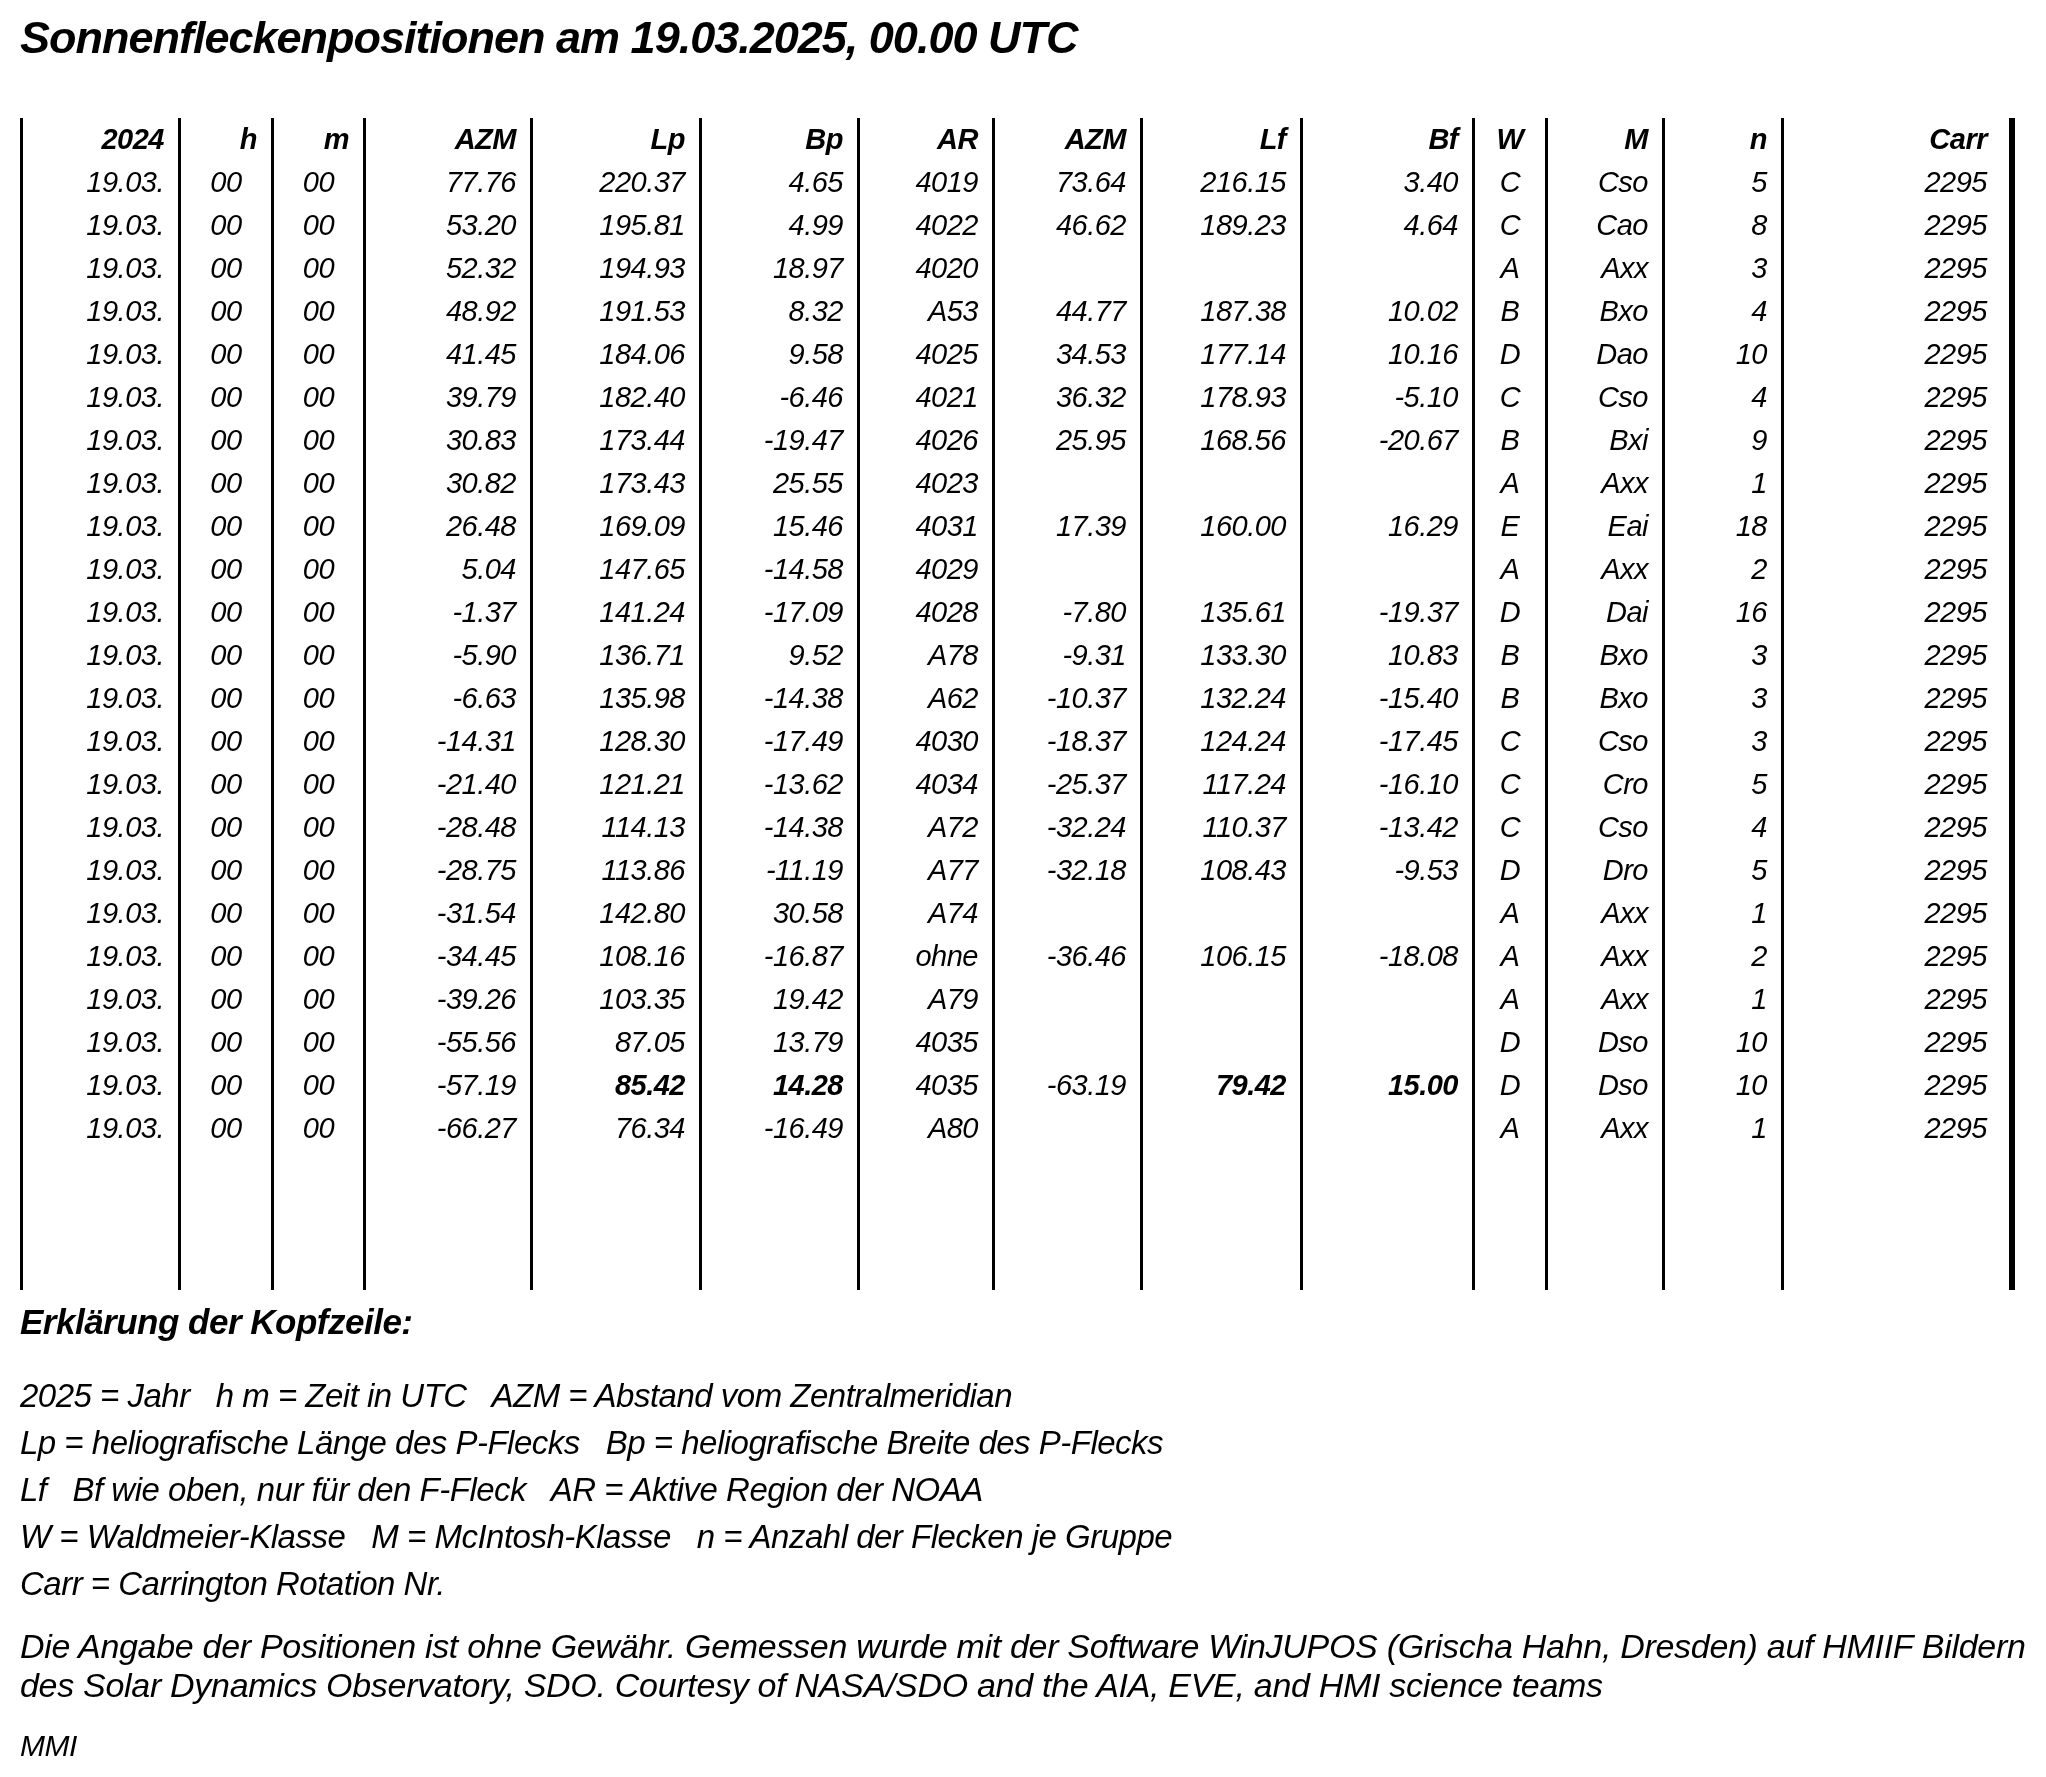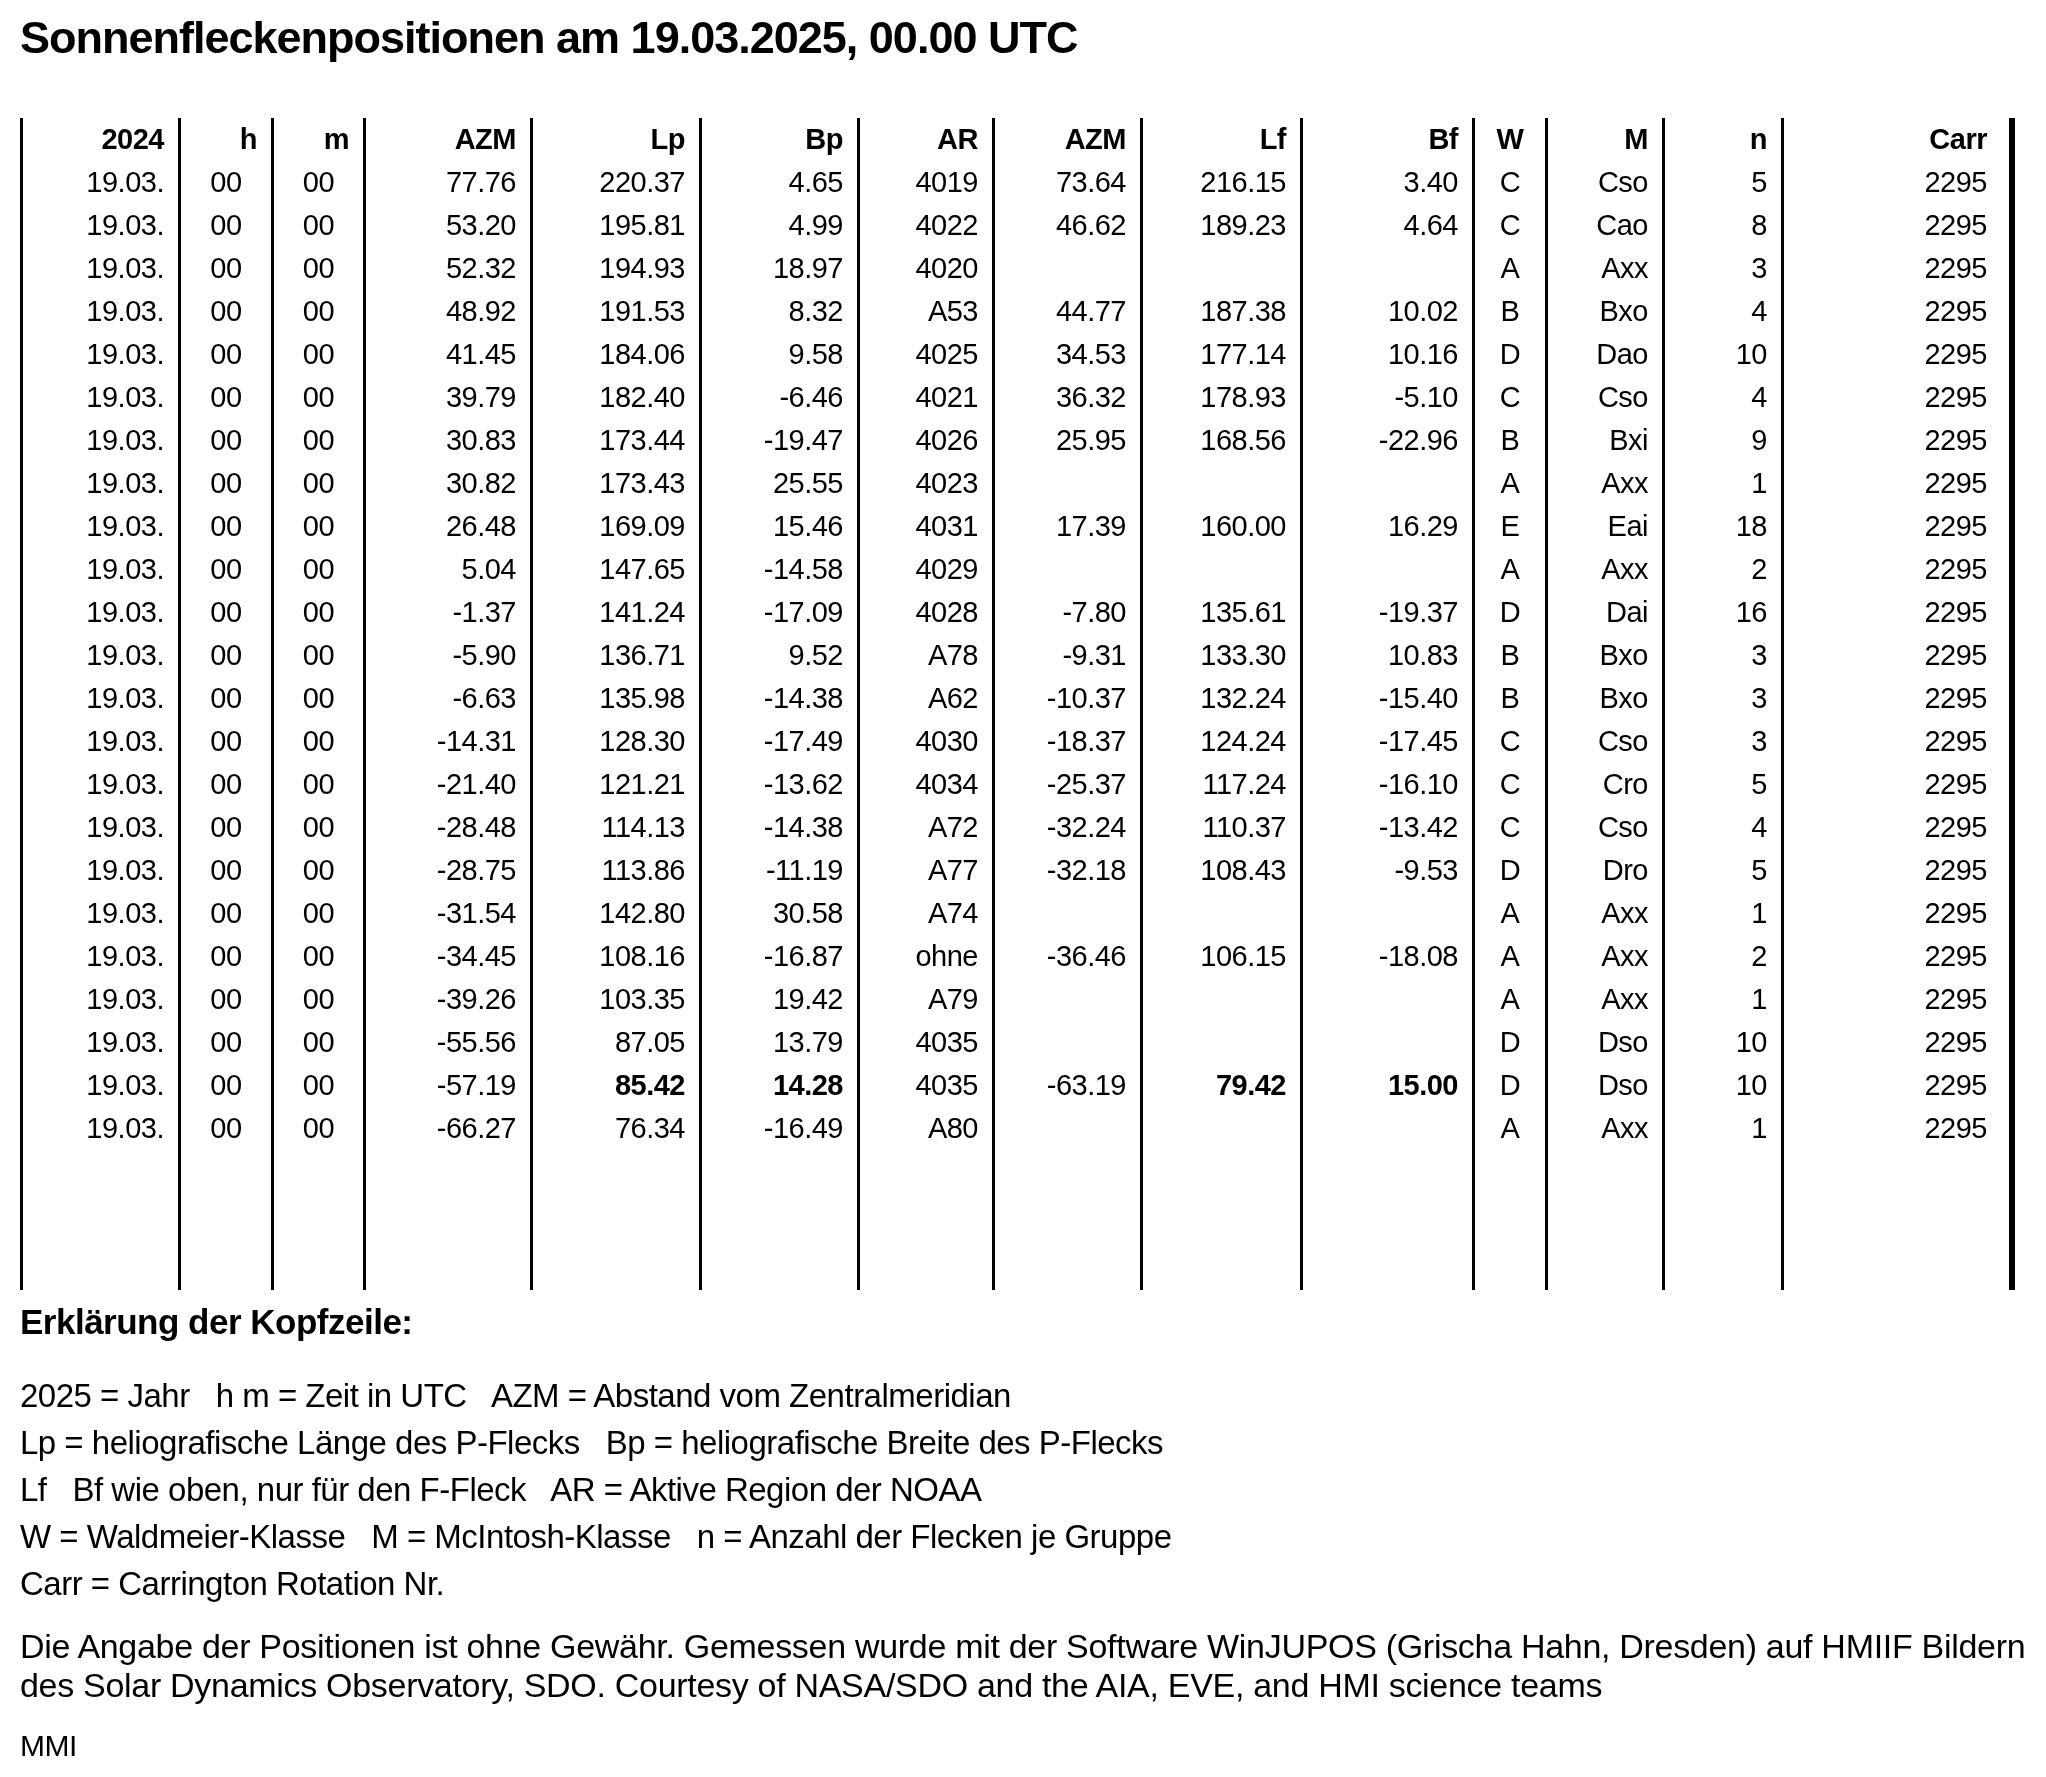--- a/index.html
+++ b/index.html
@@ -10,20 +10,21 @@
     font-family: "Liberation Sans", "DejaVu Sans", sans-serif;
   }
   .page {
     position: relative;
     width: 2046px;
     height: 1777px;
     background: #ffffff;
     overflow: hidden;
     box-sizing: border-box;
     padding: 0 0 4px 20px;
+    font-style: italic;
   }
   h1.title {
     margin: 12px 0 0 0;
     font-size: 45px;
     font-weight: bold;
     letter-spacing: -1px;
     line-height: 1.15;
   }
   table.positions {
     border-collapse: collapse;
@@ -207,21 +208,21 @@
         <tr>
           <td class="c0 right">19.03.</td>
           <td class="c1 center">00</td>
           <td class="c2 center">00</td>
           <td class="c3 right">30.83</td>
           <td class="c4 right">173.44</td>
           <td class="c5 right">-19.47</td>
           <td class="c6 right">4026</td>
           <td class="c7 right">25.95</td>
           <td class="c8 right">168.56</td>
-          <td class="c9 right">-22.96</td>
+          <td class="c9 right">-20.67</td>
           <td class="c10 center">B</td>
           <td class="c11 right">Bxi</td>
           <td class="c12 right">9</td>
           <td class="c13 right">2295</td>
         </tr>
         <tr>
           <td class="c0 right">19.03.</td>
           <td class="c1 center">00</td>
           <td class="c2 center">00</td>
           <td class="c3 right">30.82</td>

